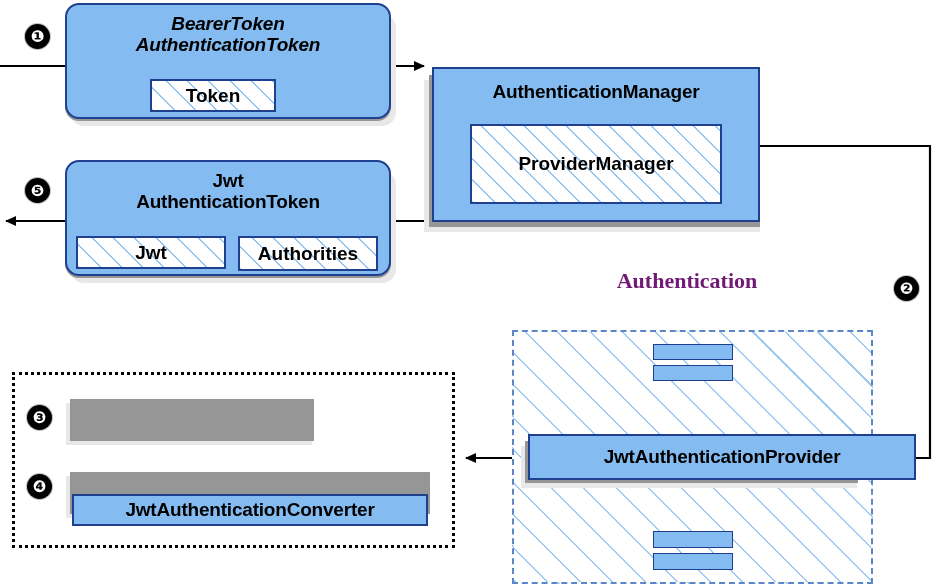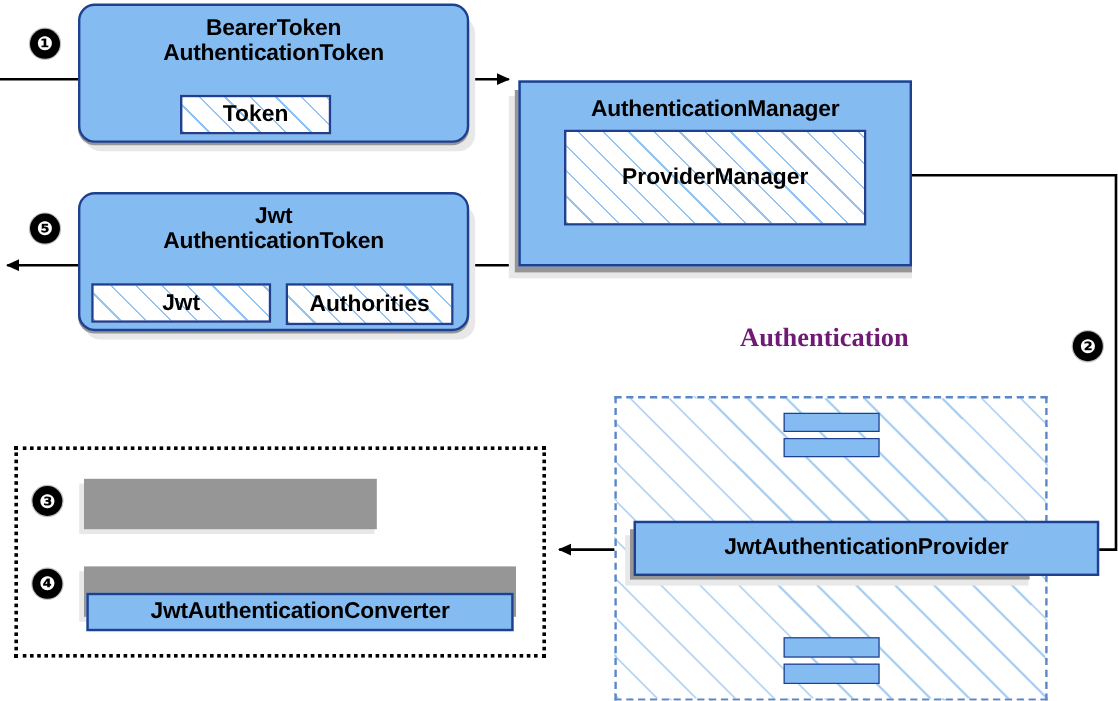--- a/index.html
+++ b/index.html
@@ -183,34 +183,34 @@
       <line x1="693" y1="399" x2="693" y2="430" stroke="#000" stroke-width="4" marker-start="url(#arrowUp)" marker-end="url(#arrowDown)"></line>
     </g>
 
     <g>
       <line x1="693" y1="487" x2="693" y2="521" stroke="#000" stroke-width="4" marker-start="url(#arrowUp)" marker-end="url(#arrowDown)"></line>
     </g>
   </svg>
 
   <div class="shadow-outer rounded-shadow" style="left:70px; top:14px; width:326px; height:112px; border-radius:14px;"></div>
   <div class="shadow-inner rounded-shadow" style="left:65px; top:9px; width:326px; height:112px; border-radius:14px;"></div>
-  <div class="node rounded" style="left:65px; top:3px; width:326px; height:116px; flex-direction:column; justify-content:flex-start; padding-top:8px;">
+  <div class="node rounded" style="left:65px; top:3px; width:326px; height:116px; flex-direction:column; justify-content:flex-start; padding-top:8px;font-style:italic;">
     <div class="node-title">BearerToken</div>
     <div class="node-title">AuthenticationToken</div>
   </div>
   <div class="hatch" style="left:150px; top:79px; width:126px; height:33px; font-size:19px;">
     <span>Token</span>
   </div>
 
   <div class="shadow-outer" style="left:424px; top:80px; width:336px; height:152px;"></div>
   <div class="shadow-inner" style="left:429px; top:75px; width:331px; height:152px;"></div>
   <div class="node" style="left:432px; top:67px; width:328px; height:155px; flex-direction:column; justify-content:flex-start; padding-top:12px;">
     <div class="node-title">AuthenticationManager</div>
   </div>
-  <div class="hatch" style="left:470px; top:108px; width:252px; height:80px; font-size:19px;">
+  <div class="hatch" style="left:470px; top:124px; width:252px; height:80px; font-size:19px;">
     <span>ProviderManager</span>
   </div>
 
   <div class="shadow-outer rounded-shadow" style="left:70px; top:171px; width:326px; height:112px; border-radius:14px;"></div>
   <div class="shadow-inner rounded-shadow" style="left:65px; top:166px; width:326px; height:112px; border-radius:14px;"></div>
   <div class="node rounded" style="left:65px; top:160px; width:326px; height:116px; flex-direction:column; justify-content:flex-start; padding-top:8px;">
     <div class="node-title">Jwt</div>
     <div class="node-title">AuthenticationToken</div>
   </div>
   <div class="hatch" style="left:76px; top:236px; width:150px; height:33px; font-size:19px;">

